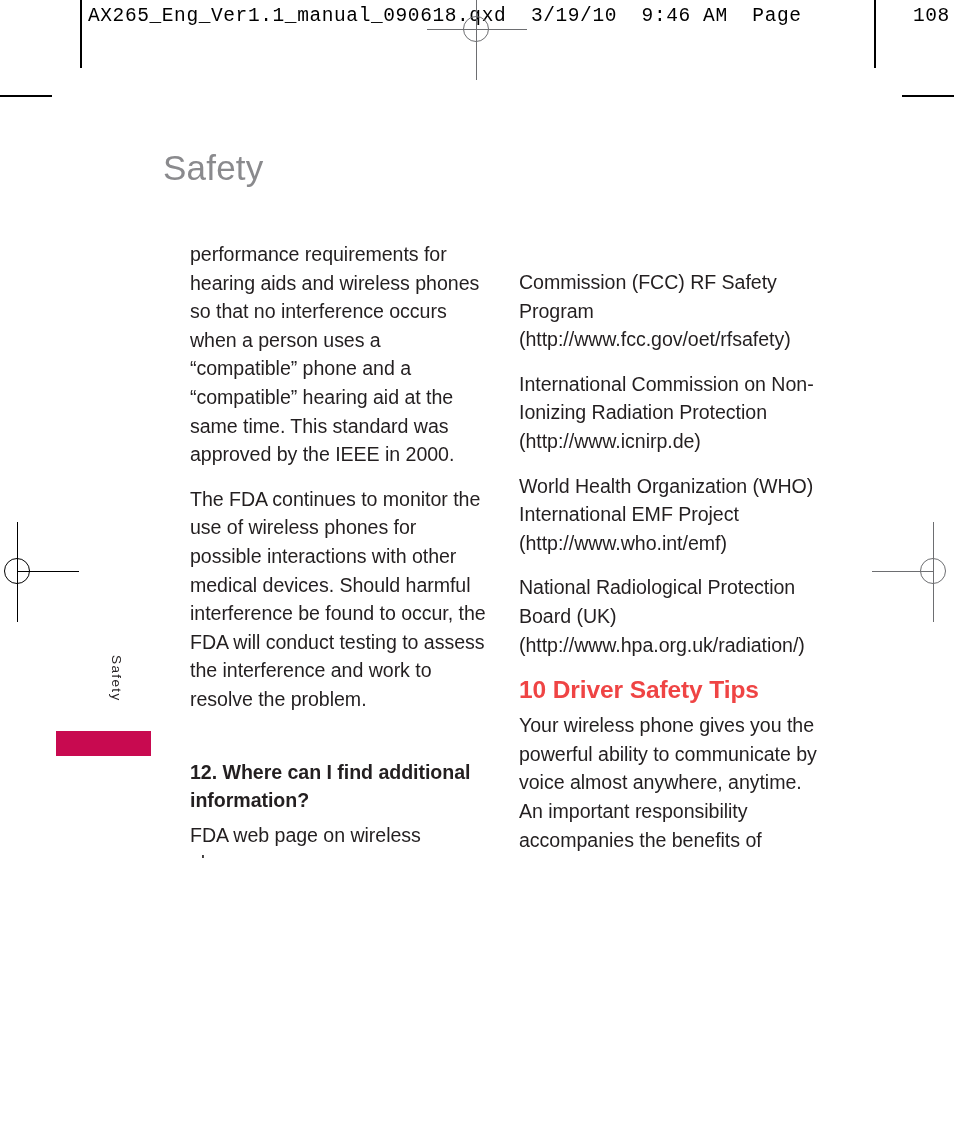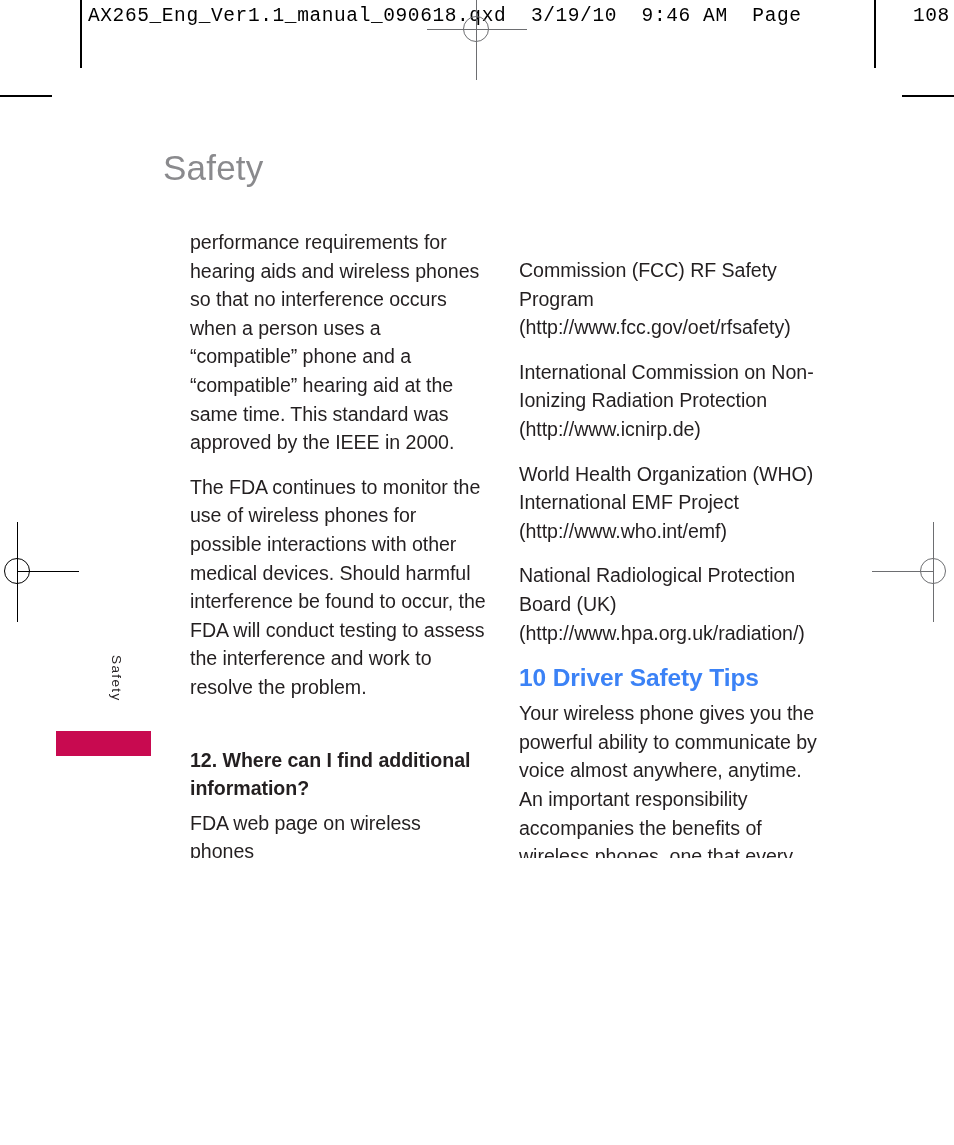--- a/index.html
+++ b/index.html
@@ -119,21 +119,21 @@
     width: 110px;
     text-align: right;
     font-size: 26px;
     color: #231f20;
     letter-spacing: 0.5px;
   }
 
   
   .col {
     position: absolute;
-    top: 228px;
+    top: 240px;
     width: 298px;
   }
   .col-left  { left: 190px; }
   .col-right { left: 519px; margin-top: 28px; }
 
   .col p {
     margin: 0 0 16px 0;
     font-size: 19.6px;
     line-height: 28.6px;
     color: #231f20;
@@ -212,20 +212,20 @@
     <p class="subhead gap-before">12. Where can I find additional information?</p>
     <p>FDA web page on wireless phones (http://www.fda.gov/cellphones/)</p>
     <p>Federal Communications</p>
   </div>
 
   <div class="col col-right">
     <p>Commission (FCC) RF Safety Program (http://www.fcc.gov/oet/rfsafety)</p>
     <p>International Commission on Non-Ionizing Radiation Protection (http://www.icnirp.de)</p>
     <p>World Health Organization (WHO) International EMF Project (http://www.who.int/emf)</p>
     <p>National Radiological Protection Board (UK) (http://www.hpa.org.uk/radiation/)</p>
-    <h2 class="section-head" id="section-head" style="color: #3b82f6;">10 Driver Safety Tips</h2>
+    <h2 class="section-head" id="section-head" style="color: #ef4444;">10 Driver Safety Tips</h2>
     <p>Your wireless phone gives you the powerful ability to communicate by voice almost anywhere, anytime. An important responsibility accompanies the benefits of wireless phones, one that every user must uphold.</p>
   </div>
 
   <div class="footer-rule"></div>
   <div class="page-number">108</div>
 
 </div>
 
 </body></html>

